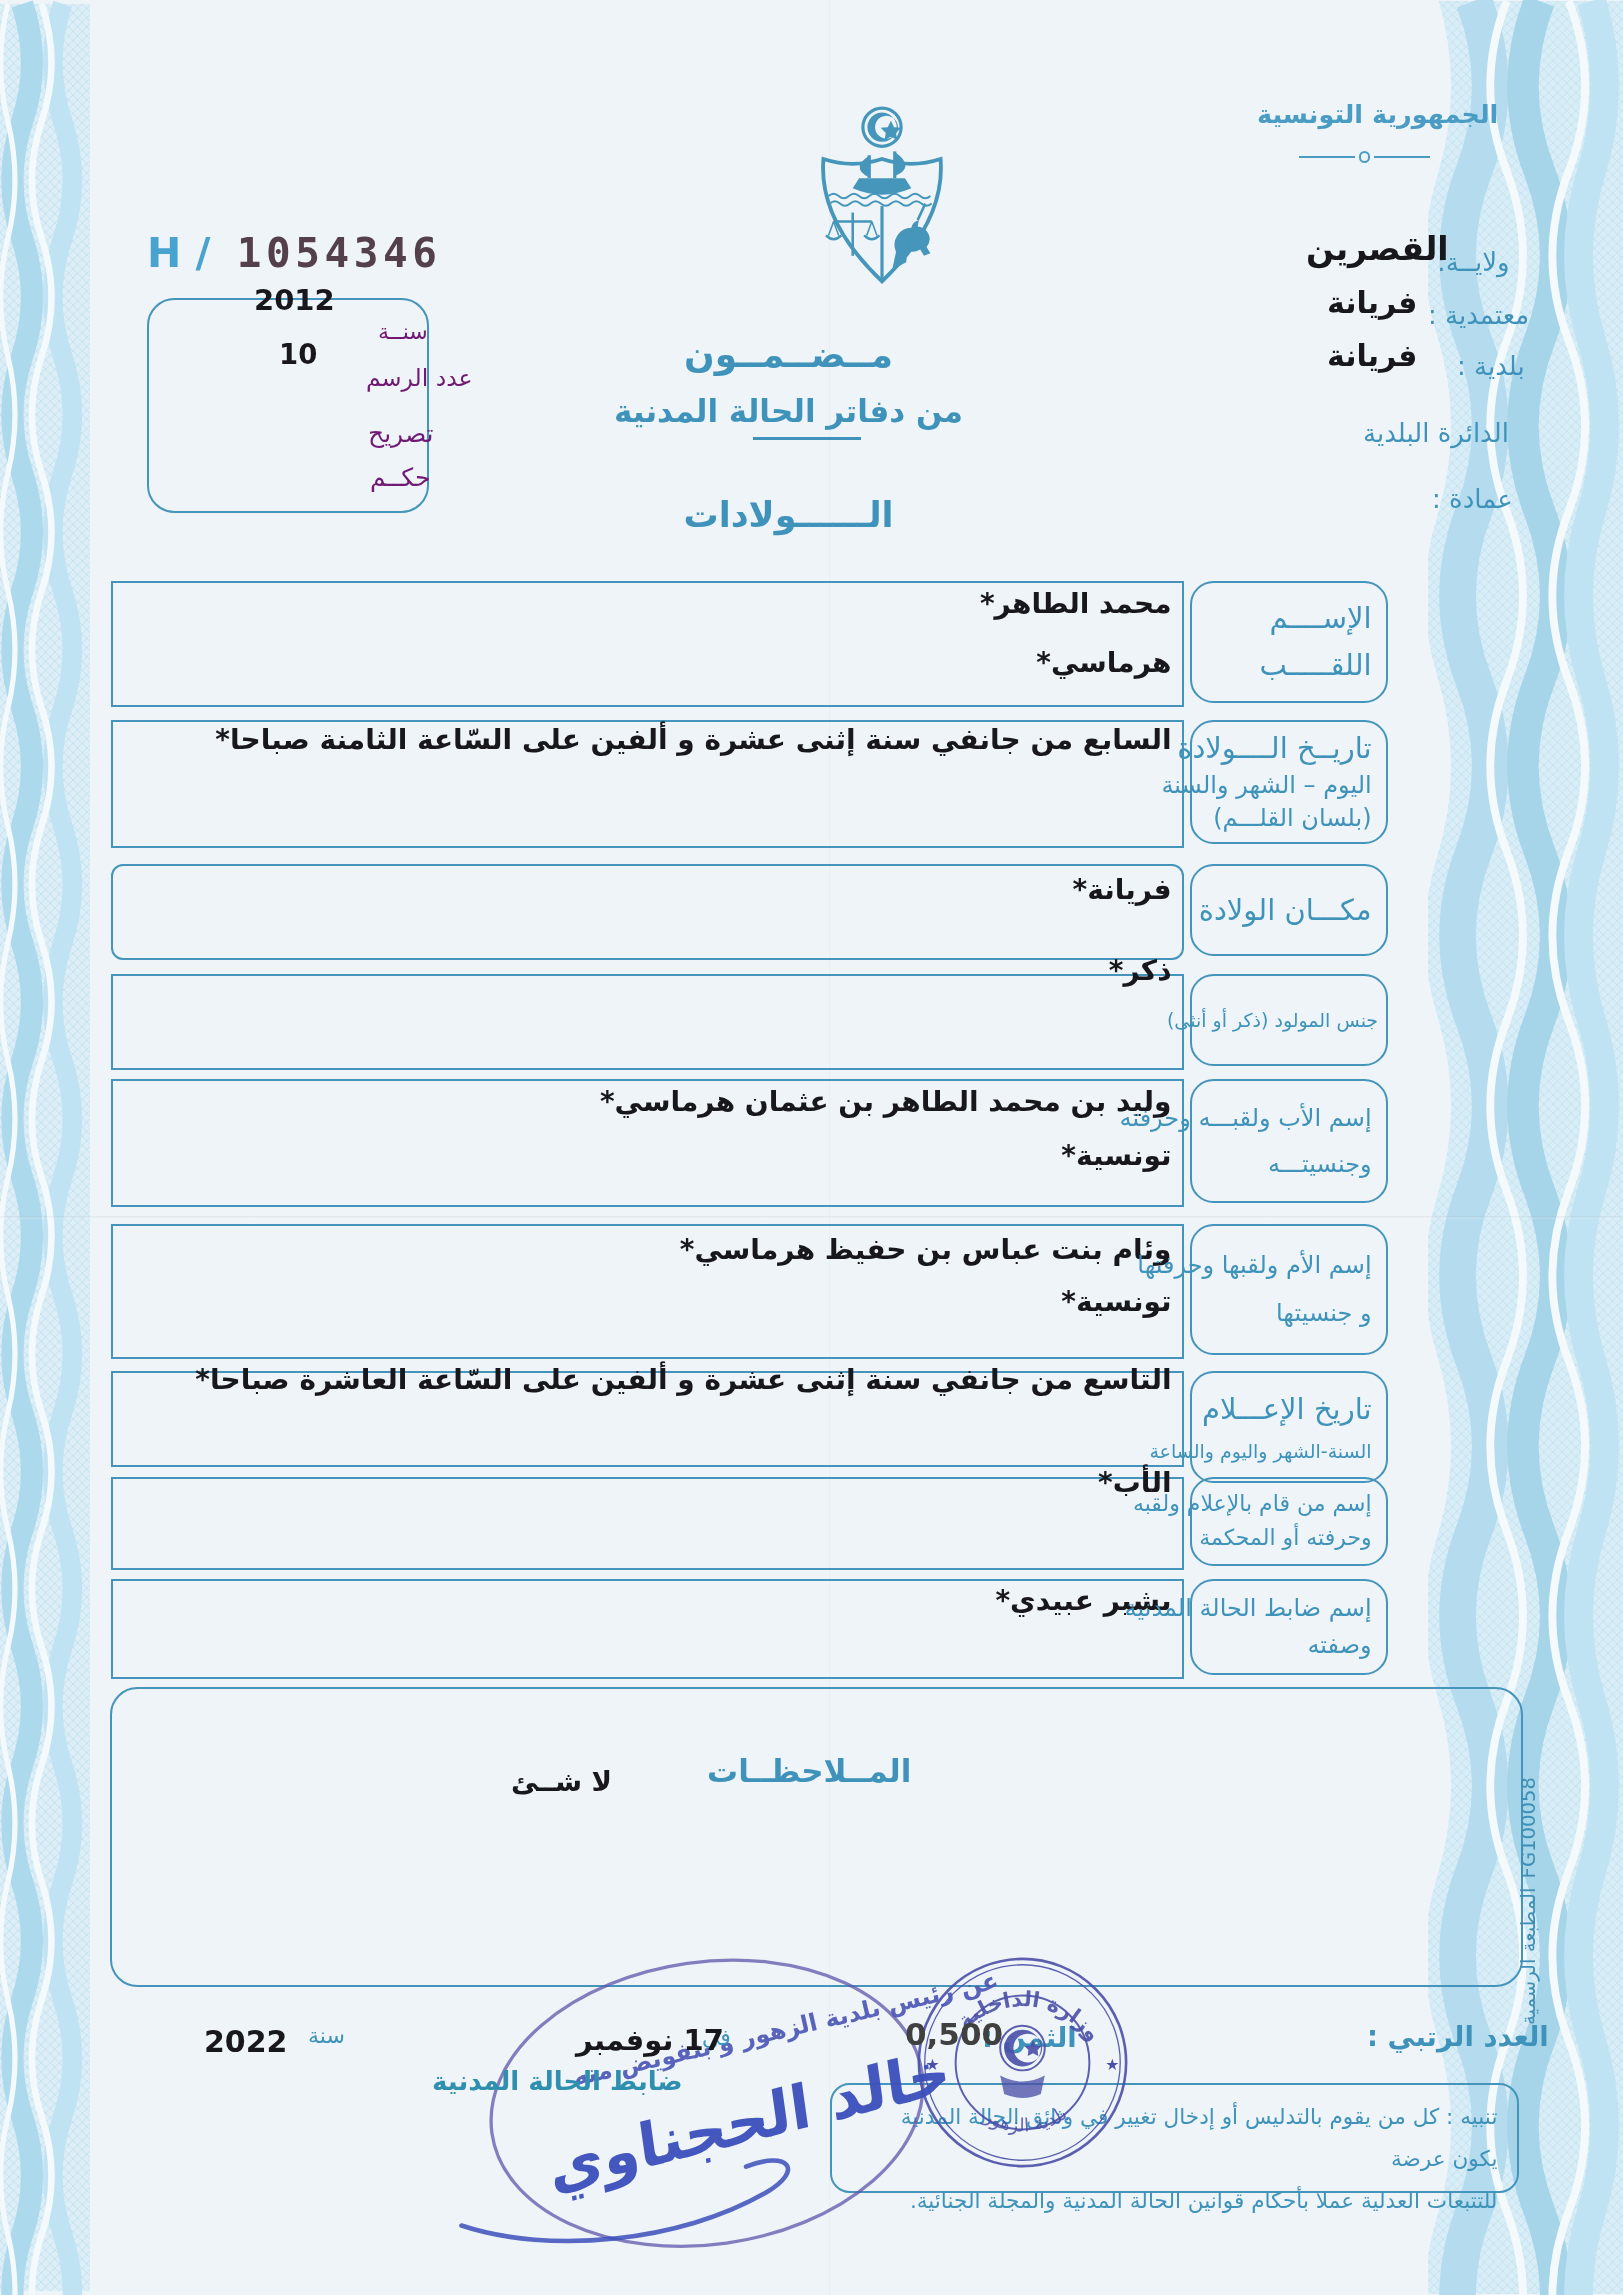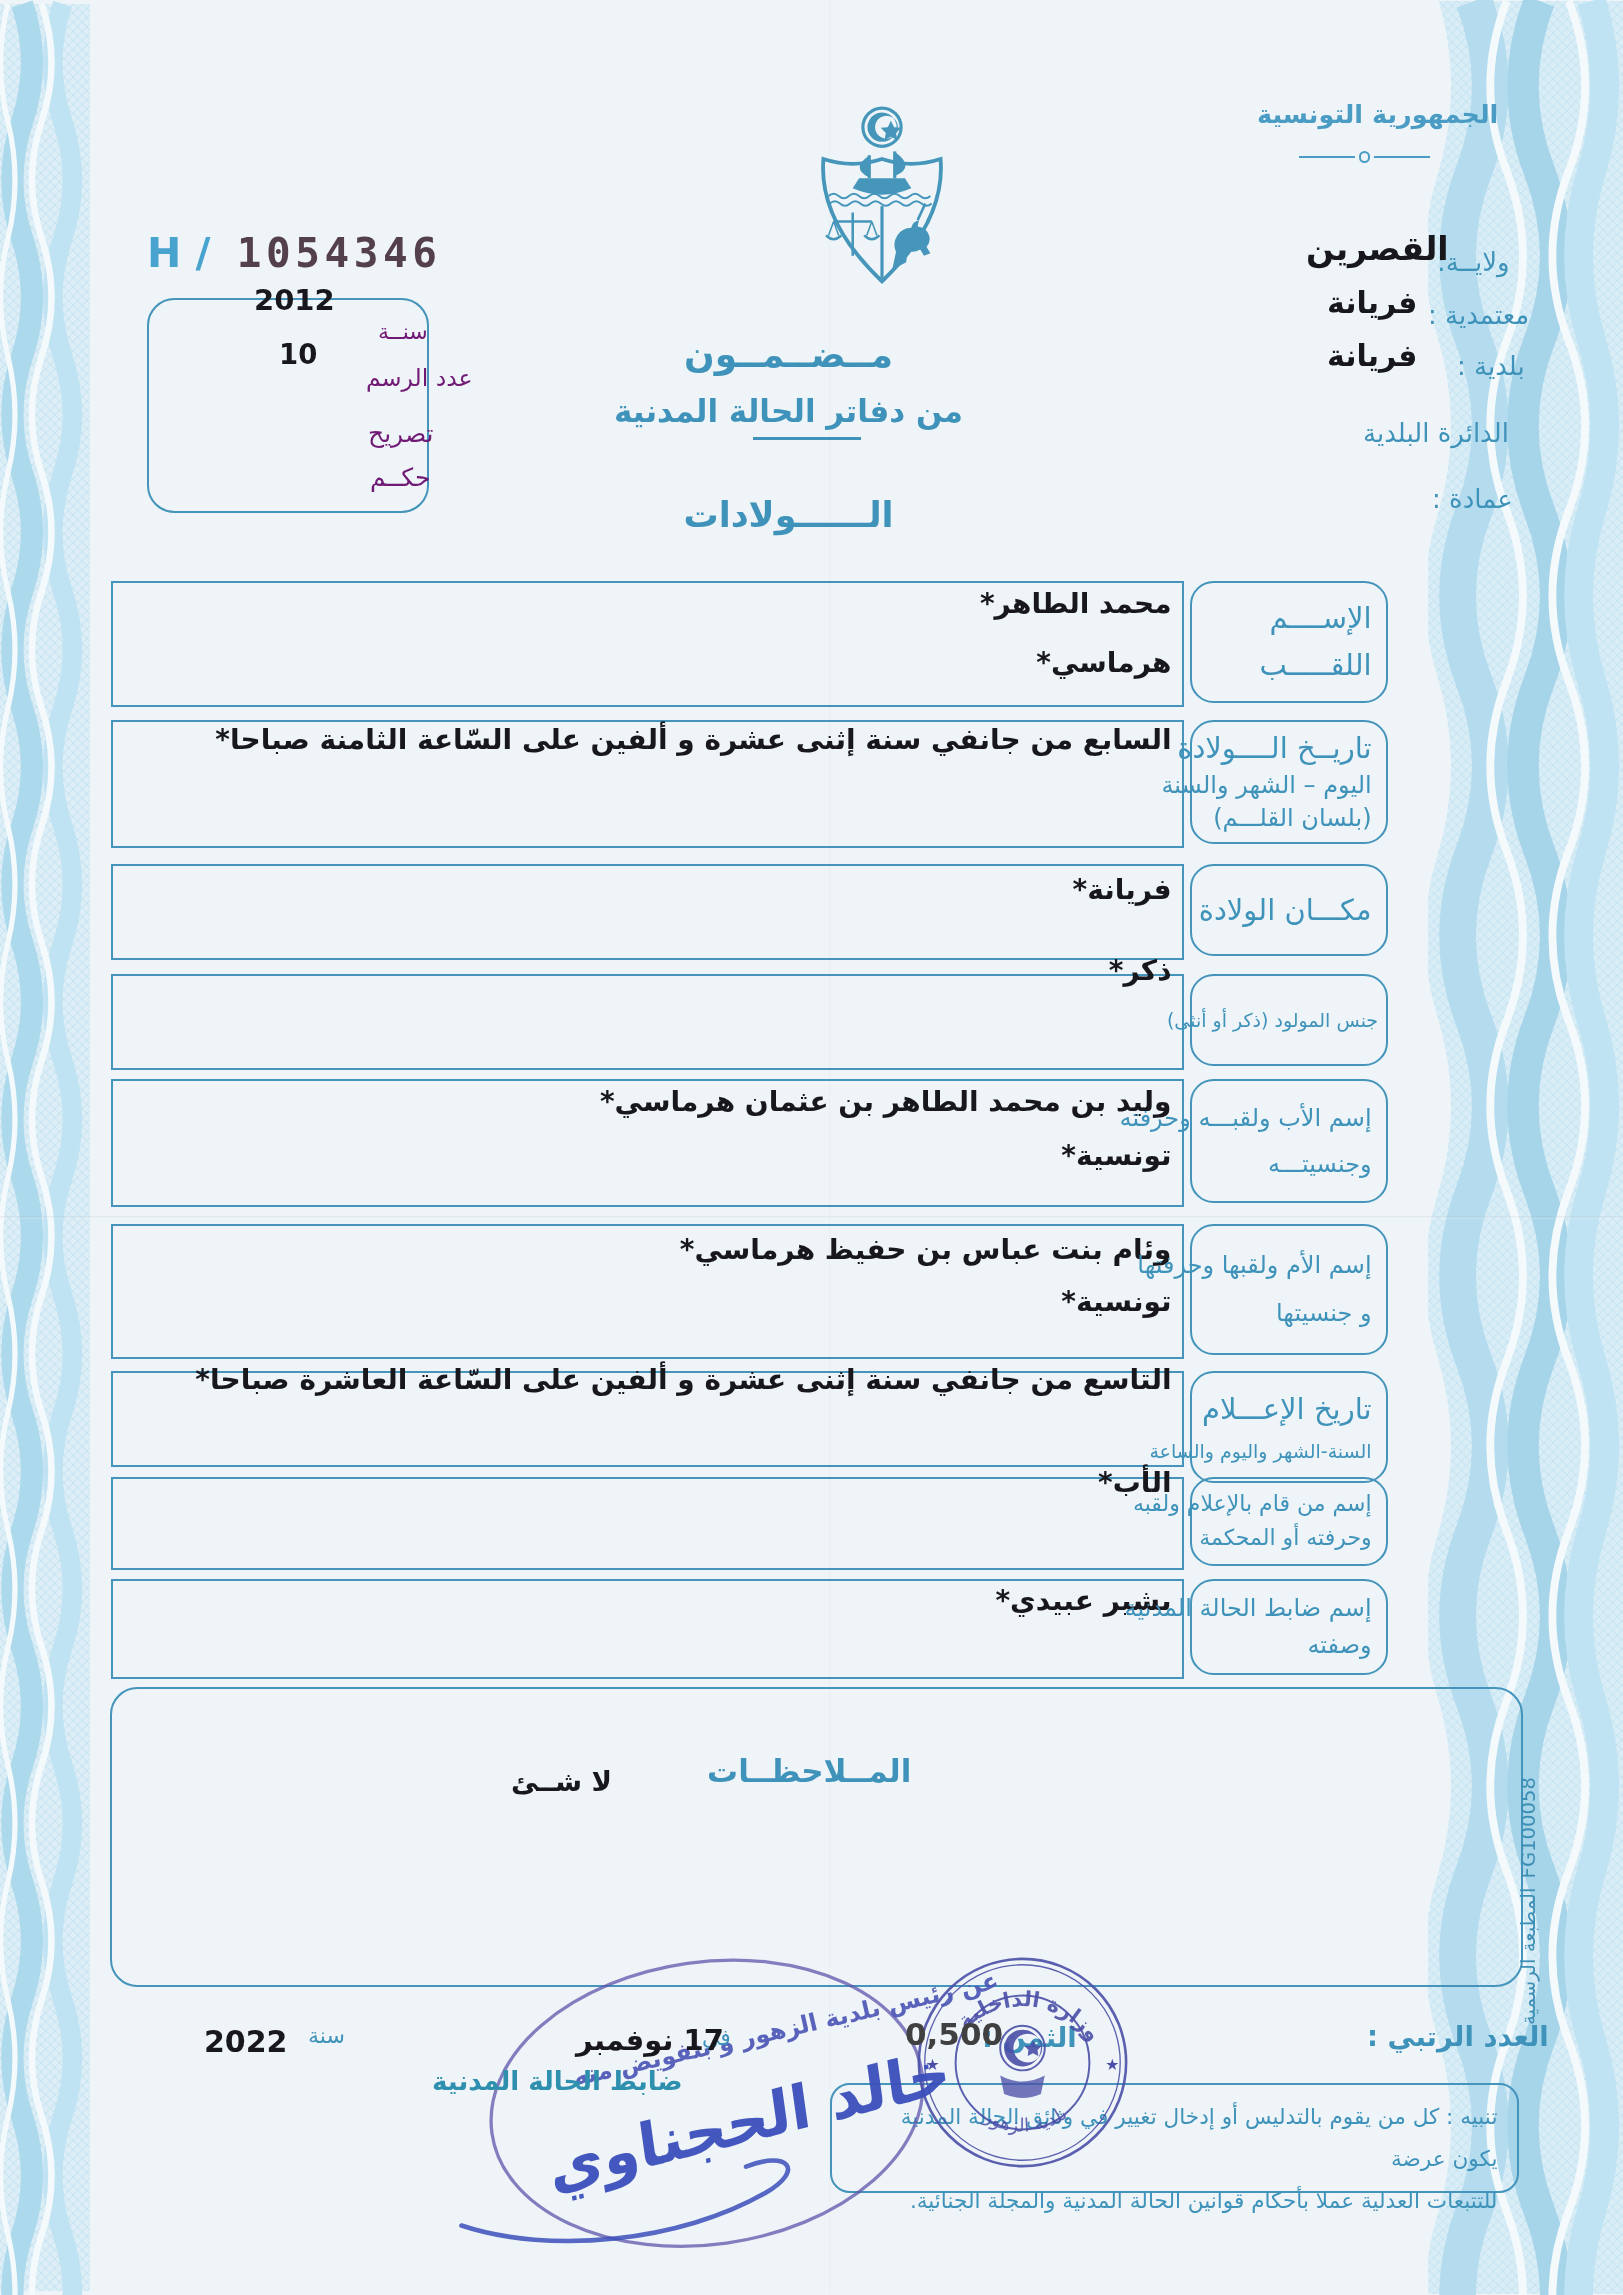--- a/index.html
+++ b/index.html
@@ -155,21 +155,21 @@
 
   <div class="vbox" style="top:720px;height:124px;text-align:center;">
     <div class="vline" style="top:1.3px;">السابع من جانفي سنة إثنى عشرة و ألفين على السّاعة الثامنة صباحا*</div>
   </div>
   <div class="lbox" style="top:720px;height:124px;">
     <div class="lline llg">تاريــخ الــــولادة</div>
     <div class="lline lmd">اليوم – الشهر والسنة</div>
     <div class="lline lmd">(بلسان القلـــم)</div>
   </div>
 
-  <div class="vbox" style="top:864px;height:92px;">
+  <div class="vbox" style="top:864px;height:92px;border-radius:12px;">
     <div class="vline" style="top:6.5px;">فريانة*</div>
   </div>
   <div class="lbox" style="top:864px;height:92px;">
     <div class="lline llg">مكـــان الولادة</div>
   </div>
 
   <div class="vbox" style="top:974px;height:92px;">
     <div class="vline" style="top:-22px;">ذكر*</div>
   </div>
   <div class="lbox" style="top:974px;height:92px;padding:5.2px 7.9px;">

